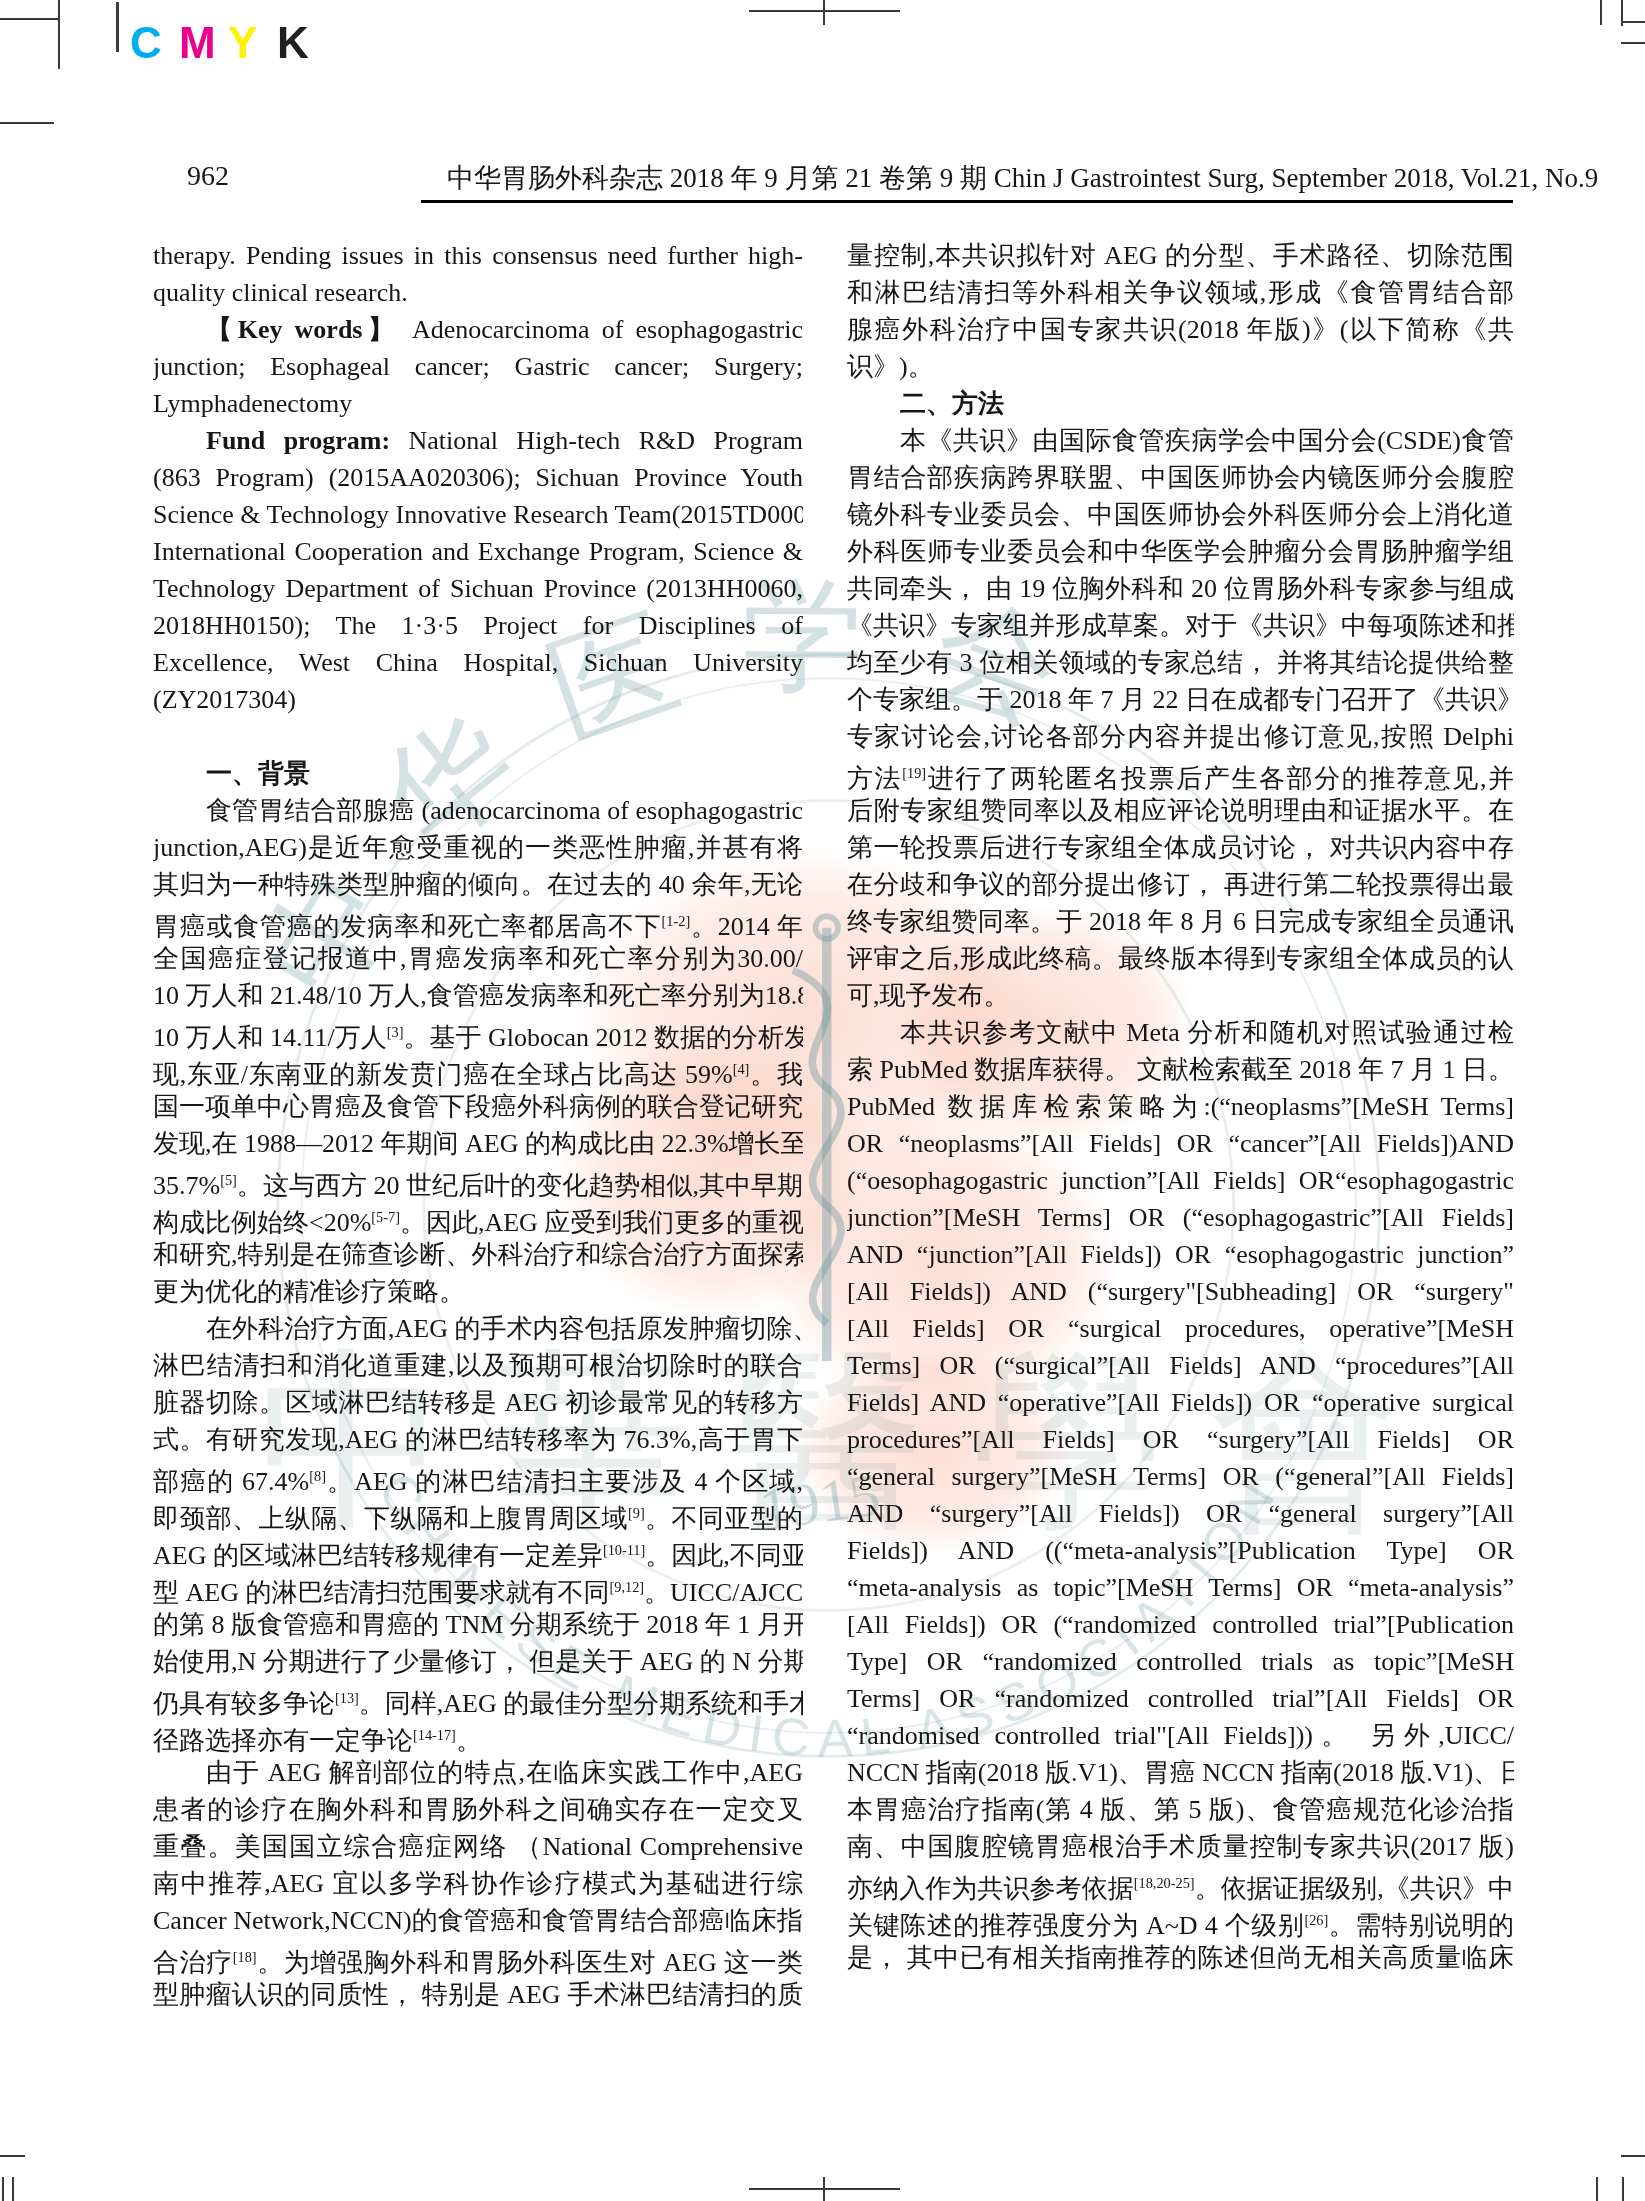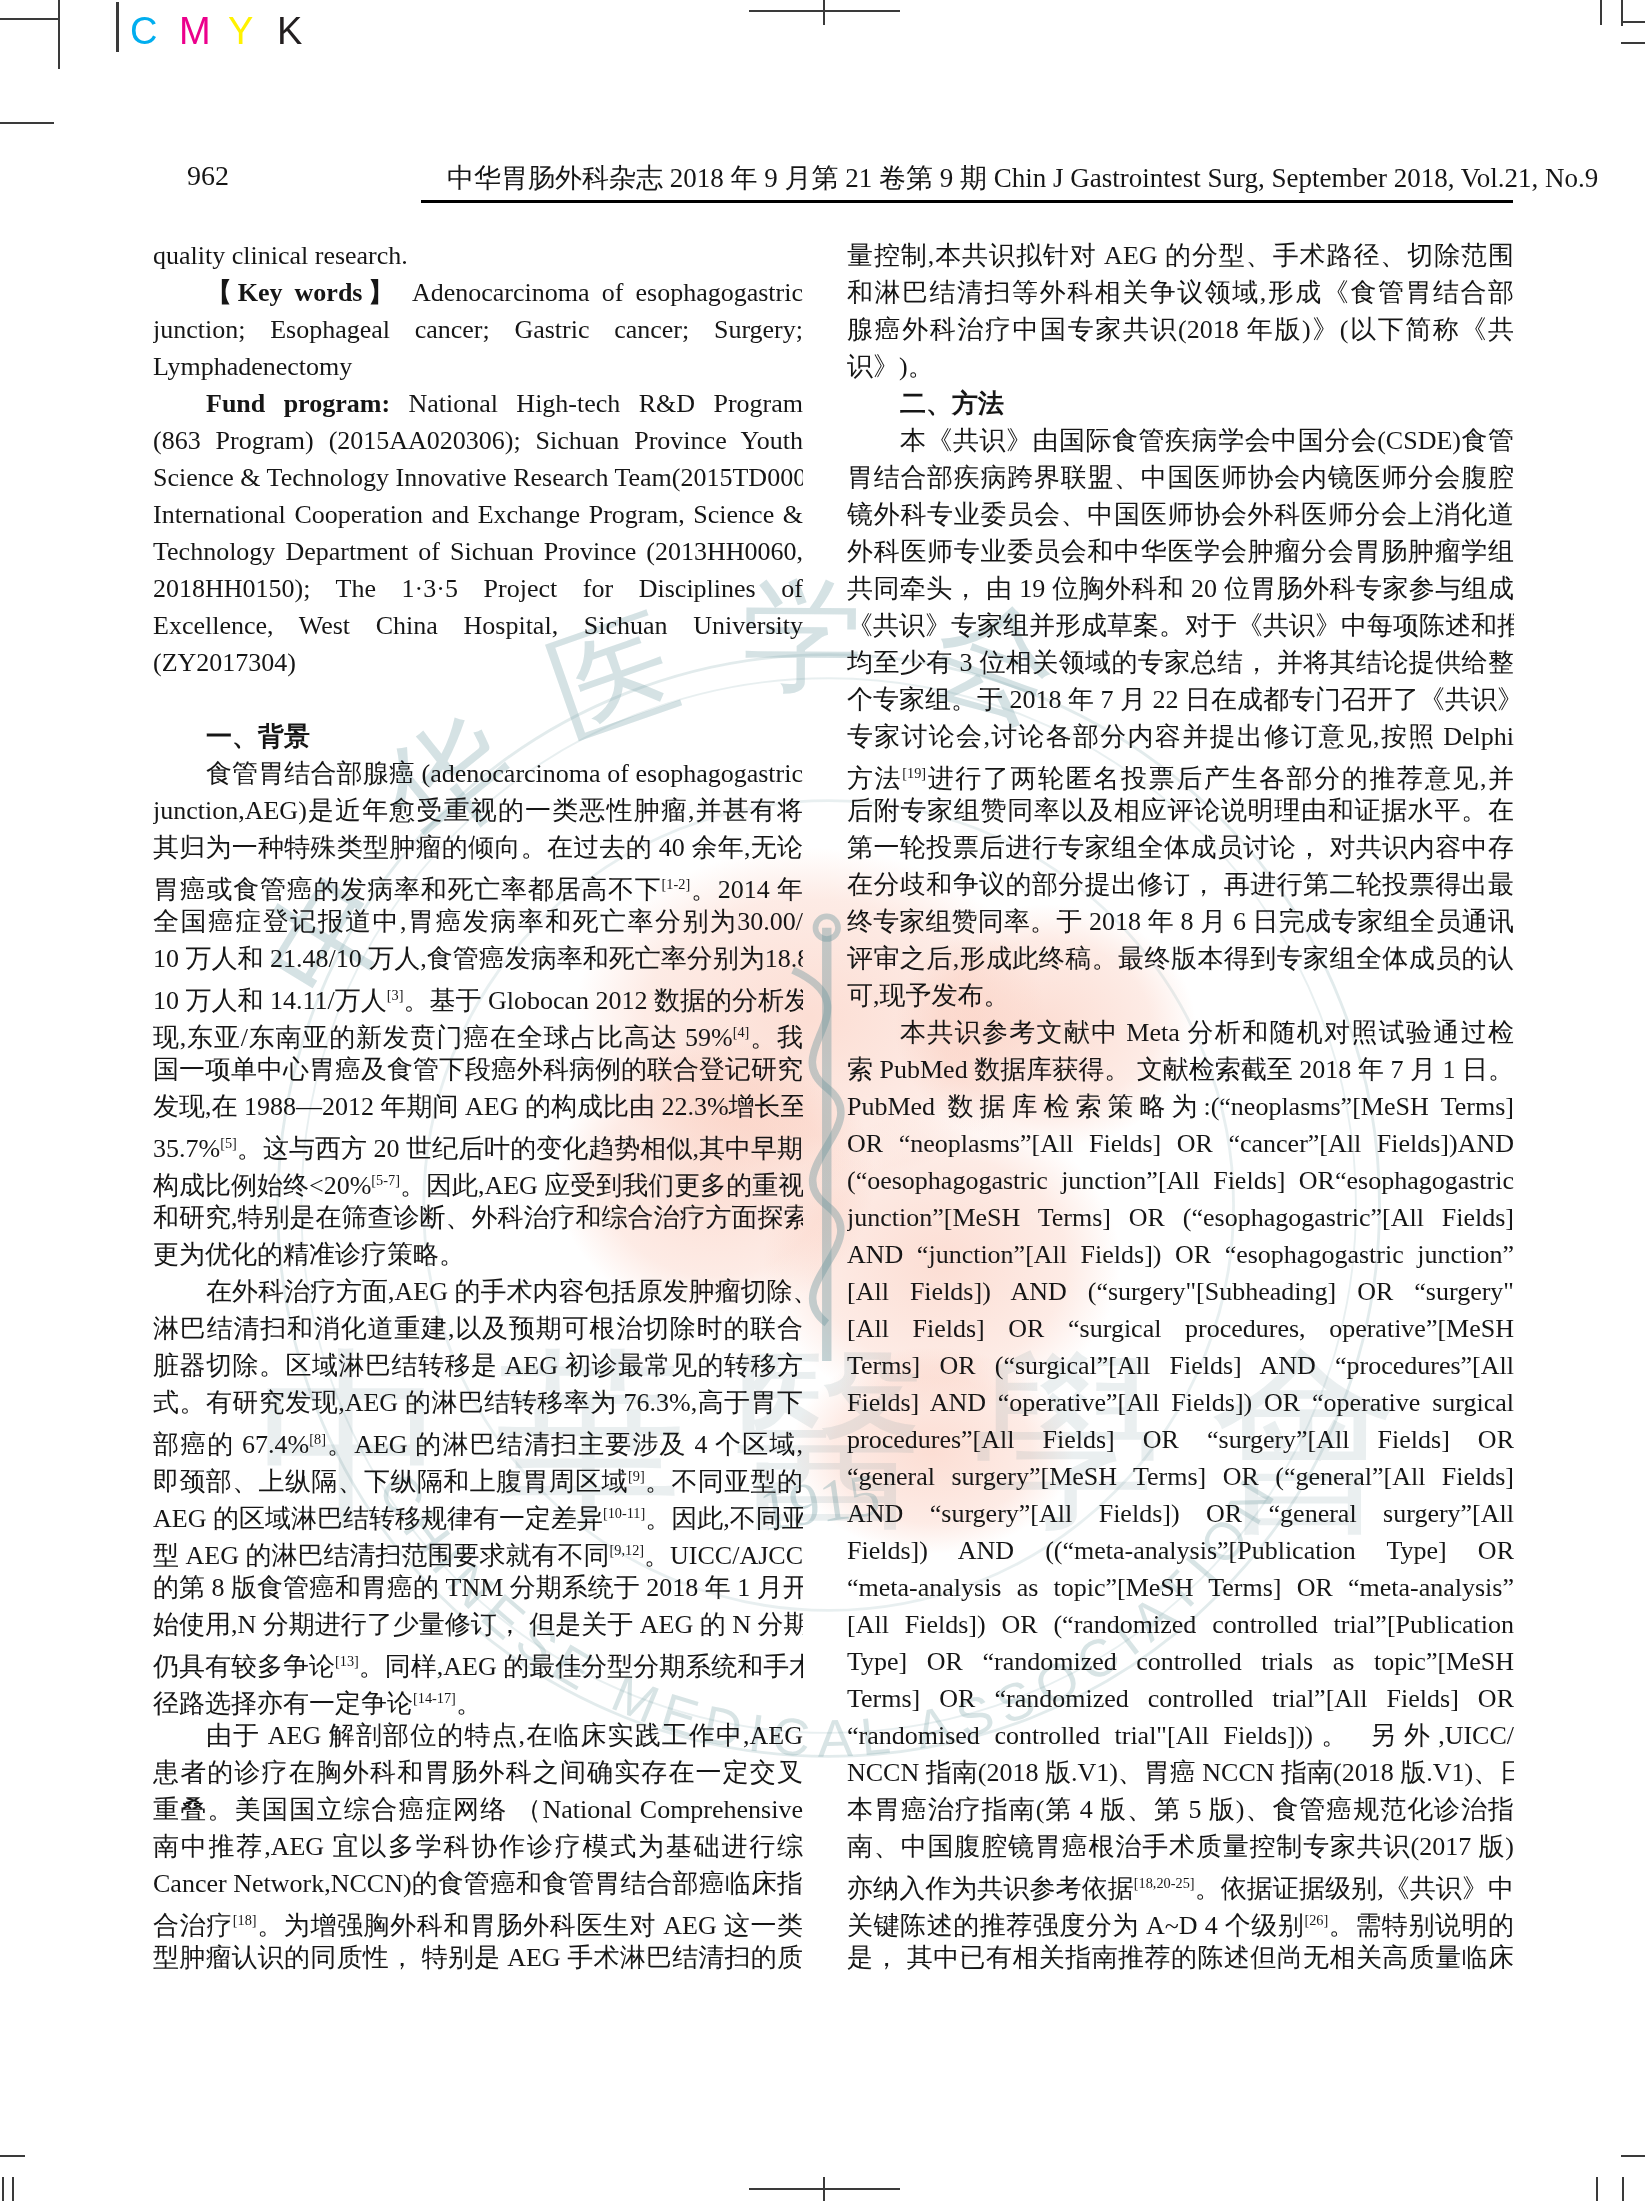--- a/index.html
+++ b/index.html
@@ -1,21 +1,21 @@
 <!DOCTYPE html>
 <html style="font-size:15px"><head>
 <meta charset="utf-8">
 <style>
   html,body{margin:0;padding:0;background:#e8e8e8;}
   .page{position:relative;width:1646px;height:2202px;background:#ffffff;overflow:hidden;
         font-family:"Liberation Serif","DejaVu Serif",serif;color:#161616;}
   
   .mark{position:absolute;background:#3a3a3a;}
-  .cmyk{position:absolute;left:130px;top:10px;font-family:"Liberation Sans","DejaVu Sans",sans-serif;
-        font-weight:normal;font-size:38px;letter-spacing:0;}
+  .cmyk{position:absolute;left:130px;top:18px;font-family:"Liberation Sans","DejaVu Sans",sans-serif;
+        font-weight:bold;font-size:44px;letter-spacing:0;}
   .cmyk span{display:inline-block;width:49px;}
   
   .page-num{position:absolute;left:141px;top:160px;font-size:28px;margin-left:46px;}
   .journal-line{position:absolute;left:421px;top:160px;width:1092px;text-align:center;font-size:27px;white-space:nowrap;margin-left:26px;}
   .hdr-rule{position:absolute;left:421px;top:200px;width:1092px;height:2.8px;background:#000;}
   
   .wm{position:absolute;left:0;top:0;z-index:0;pointer-events:none;}
   
   .col{position:absolute;top:237px;z-index:1;}
   .col-left{left:153px;width:650px;}
@@ -87,20 +87,21 @@
   <div class="mark" style="left:823px;top:2177px;width:1.9px;height:24.5px;"></div>
   <div class="mark" style="left:1621px;top:2155px;width:24.5px;height:1.9px;"></div>
   <div class="mark" style="left:1596px;top:2177px;width:1.9px;height:24.5px;"></div>
   <div class="mark" style="left:1622px;top:2177px;width:1.9px;height:24.5px;"></div>
 
   <div class="page-num">962</div>
   <div class="journal-line">中华胃肠外科杂志 2018 年 9 月第 21 卷第 9 期  Chin J Gastrointest Surg, September 2018, Vol.21, No.9</div>
   <div class="hdr-rule"></div>
 
   <div class="col col-left">
+      <div class="line">therapy. Pending issues in this consensus need further high-</div>
       <div class="line end">quality clinical research.</div>
       <div class="line ind"><b>【Key words】</b>  Adenocarcinoma of esophagogastric</div>
       <div class="line">junction;  Esophageal cancer;  Gastric cancer;  Surgery;</div>
       <div class="line end">Lymphadenectomy</div>
       <div class="line ind"><b>Fund program:</b> National High-tech R&amp;D Program</div>
       <div class="line">(863 Program) (2015AA020306); Sichuan Province Youth</div>
       <div class="line">Science &amp; Technology Innovative Research Team(2015TD0009);</div>
       <div class="line">International Cooperation and Exchange Program, Science &amp;</div>
       <div class="line">Technology Department of Sichuan Province (2013HH0060,</div>
       <div class="line">2018HH0150); The 1·3·5 Project for Disciplines of</div>

